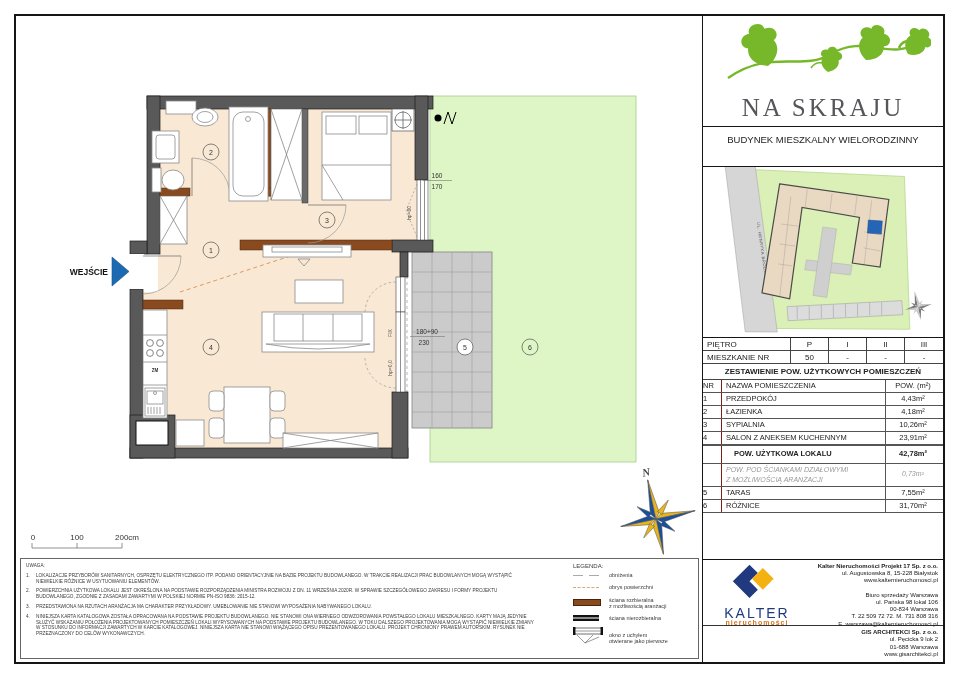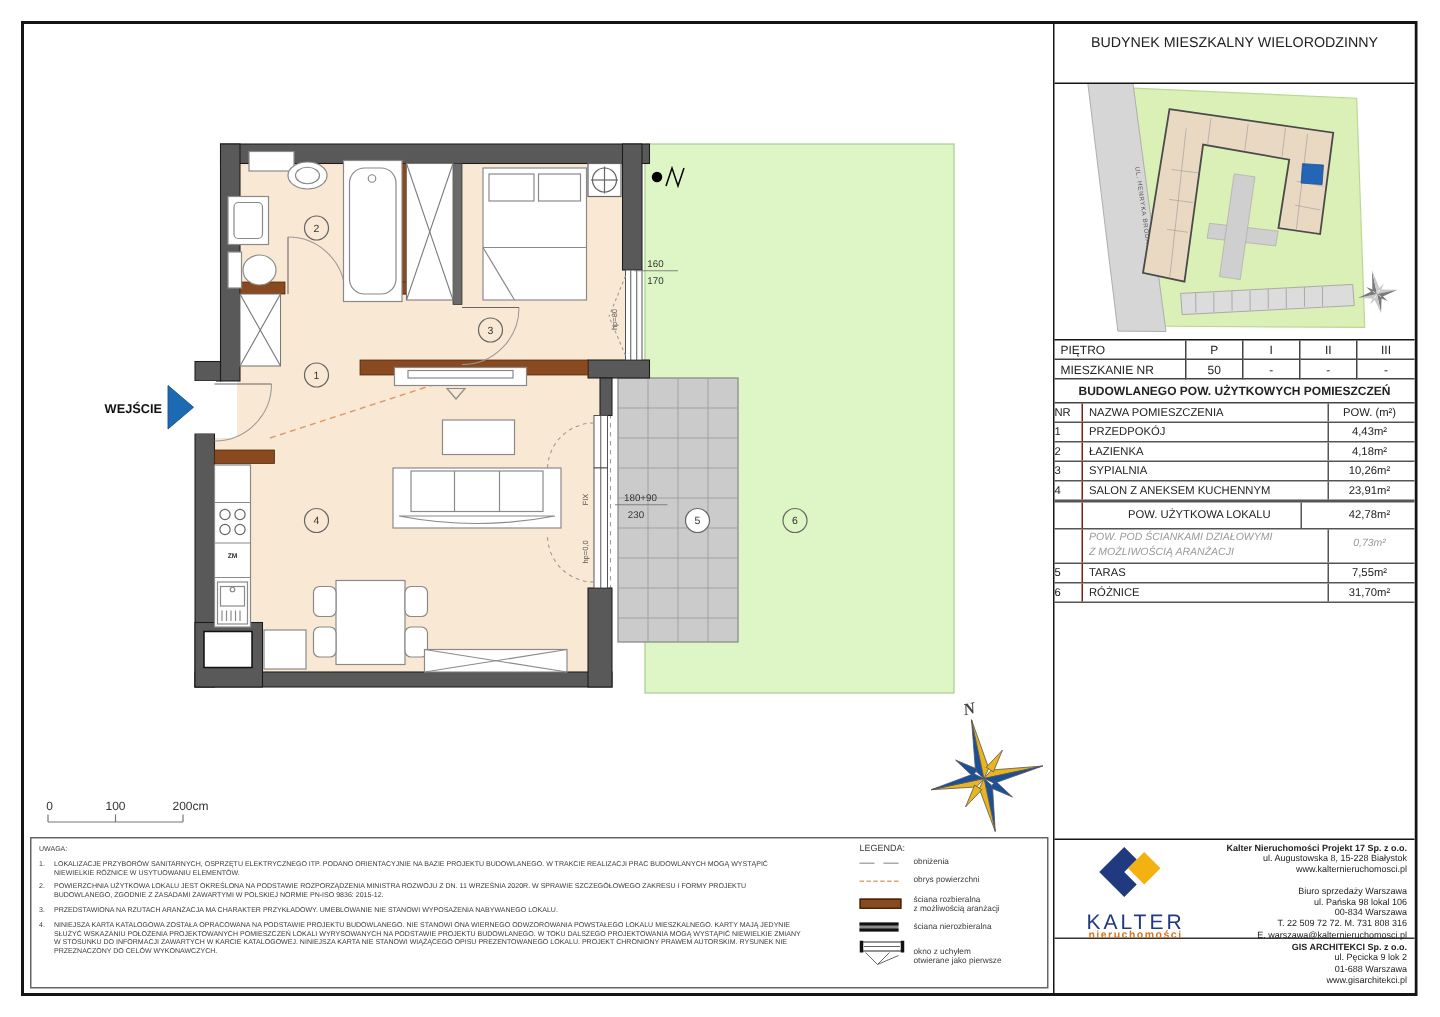--- a/index.html
+++ b/index.html
@@ -25,21 +25,21 @@
   .ftable div:nth-child(5n+1){text-align:left;padding-left:4px;}
   .ftable div:nth-child(5n){border-right:none;}
   .ttl{height:16px;line-height:16px;text-align:center;font-weight:bold;
        font-size:8px;border-bottom:1px solid #444;}
   .atable{font-size:7.5px;}
   .arow{display:flex;border-bottom:1px solid #555;height:12px;line-height:11px;}
   .arow .c-nr{width:18px;border-right:1px solid #7f1d1d;text-align:left;flex:none;}
   .arow .c-nm{flex:1;padding-left:4px;border-right:1px solid #555;}
   .arow .c-ar{width:54px;text-align:center;padding-right:3px;flex:none;}
   .arow.hd{height:12px;}
-  .arow.total{height:17px;line-height:16px;font-weight:normal;border-top:1px solid #555;gap:18px;}
+  .arow.total{height:17px;line-height:16px;font-weight:bold;border-top:1px solid #555;}
   .arow.total .c-nm{padding-left:12px;}
   .arow.part{height:22px;color:#9a9a9a;font-style:italic;font-size:7px;line-height:10px;}
   .arow.part .c-nm{padding-top:1px;}
   .arow.part .c-ar{line-height:20px;}
   .hgt-box{padding:7px 0 0 12px;}
   .hgt-main{font-weight:bold;font-size:8.5px;}
   .hgt-note{font-size:4px;color:#555;margin-top:2px;}
   
   .footer{position:absolute;left:0;bottom:0;width:100%;border-top:1px solid #151515;
        box-sizing:border-box;height:103px;}
@@ -308,20 +308,41 @@
         <polygon points="16,16 7,3 3,7" fill="#1a4f9c"></polygon>
       <polygon points="-16,16 -3,7 -7,3" fill="#e9b51e"></polygon>
         <polygon points="-16,-16 -7,-3 -3,-7" fill="#1a4f9c"></polygon>
     </g>
     <text x="0" y="-44" font-family="Liberation Serif, serif" font-style="italic" font-weight="bold" font-size="11" text-anchor="middle" fill="#444">N</text>
   </g>
 </svg>
 
 <div class="rpanel">
 
+  <div class="sec logo-box">
+    <svg width="215" height="72" viewBox="0 0 215 72">
+      <path d="M12,58 C55,28 85,52 115,34 C148,14 172,40 200,24 C193,18 185,22 183,28" stroke="#76b82a" stroke-width="2.4" fill="none"></path>
+      <path d="M95,48 C100,40 110,42 112,48" stroke="#76b82a" stroke-width="1.6" fill="none"></path>
+      <g fill="#76b82a">
+        <g transform="translate(52,46) rotate(-18) scale(1.35)">
+          <path d="M0,0 C-8,-3 -13,-10 -10,-17 C-16,-19 -14,-28 -6,-27 C-6,-34 6,-34 6,-27 C14,-28 16,-19 10,-17 C13,-10 8,-3 0,0 Z"></path>
+        </g>
+        <g transform="translate(112,52) rotate(12) scale(0.8)">
+          <path d="M0,0 C-8,-3 -13,-10 -10,-17 C-16,-19 -14,-28 -6,-27 C-6,-34 6,-34 6,-27 C14,-28 16,-19 10,-17 C13,-10 8,-3 0,0 Z"></path>
+        </g>
+        <g transform="translate(150,40) rotate(22) scale(1.15)">
+          <path d="M0,0 C-8,-3 -13,-10 -10,-17 C-16,-19 -14,-28 -6,-27 C-6,-34 6,-34 6,-27 C14,-28 16,-19 10,-17 C13,-10 8,-3 0,0 Z"></path>
+        </g>
+        <g transform="translate(192,34) rotate(38) scale(0.95)">
+          <path d="M0,0 C-8,-3 -13,-10 -10,-17 C-16,-19 -14,-28 -6,-27 C-6,-34 6,-34 6,-27 C14,-28 16,-19 10,-17 C13,-10 8,-3 0,0 Z"></path>
+        </g>
+      </g>
+    </svg>
+    <div class="brand-name">NA SKRAJU</div>
+  </div>
 
   <div class="sec addr-box">
     <div>BUDYNEK MIESZKALNY WIELORODZINNY</div>
   </div>
 
   <div class="sec siteplan-box">
     <svg width="241" height="170" viewBox="0 0 241 170">
       <g transform="rotate(4 120 85)">
         <polygon points="32,8 196,4 212,156 56,166" fill="#daf0b6" stroke="#b9d894" stroke-width="0.8"></polygon>
         <polygon points="16,4 46,2 80,168 48,170" fill="#d6d6d6" stroke="#aaa" stroke-width="0.6"></polygon>
@@ -377,21 +398,21 @@
     <div>I</div>
     <div>II</div>
     <div>III</div>
     <div>MIESZKANIE NR</div>
     <div>50</div>
     <div>-</div>
     <div>-</div>
     <div>-</div>
   </div>
 
-  <div class="sec ttl">BUDOWLANEGO POW. UŻYTKOWYCH POMIESZCZEŃ</div>
+  <div class="sec ttl">ZESTAWIENIE POW. UŻYTKOWYCH POMIESZCZEŃ</div>
 
   <div class="sec atable">
     <div class="arow hd">
       <div class="c-nr">NR</div>
       <div class="c-nm">NAZWA POMIESZCZENIA</div>
       <div class="c-ar">POW. (m²)</div>
     </div>
     <div class="arow">
       <div class="c-nr">1</div>
         <div class="c-nm">PRZEDPOKÓJ</div>

